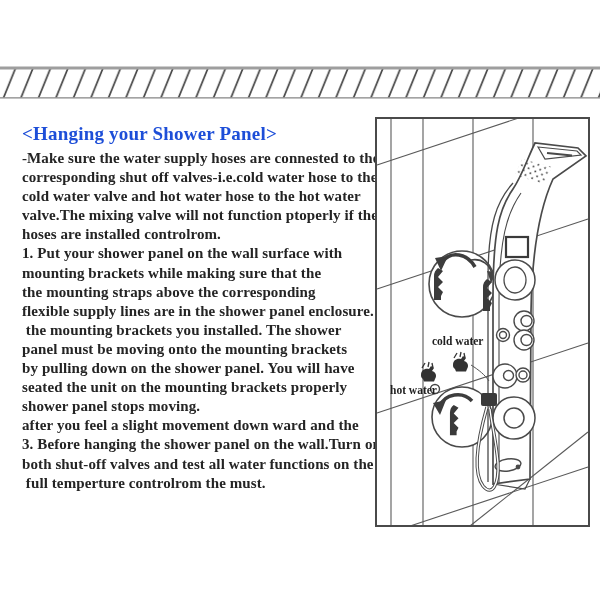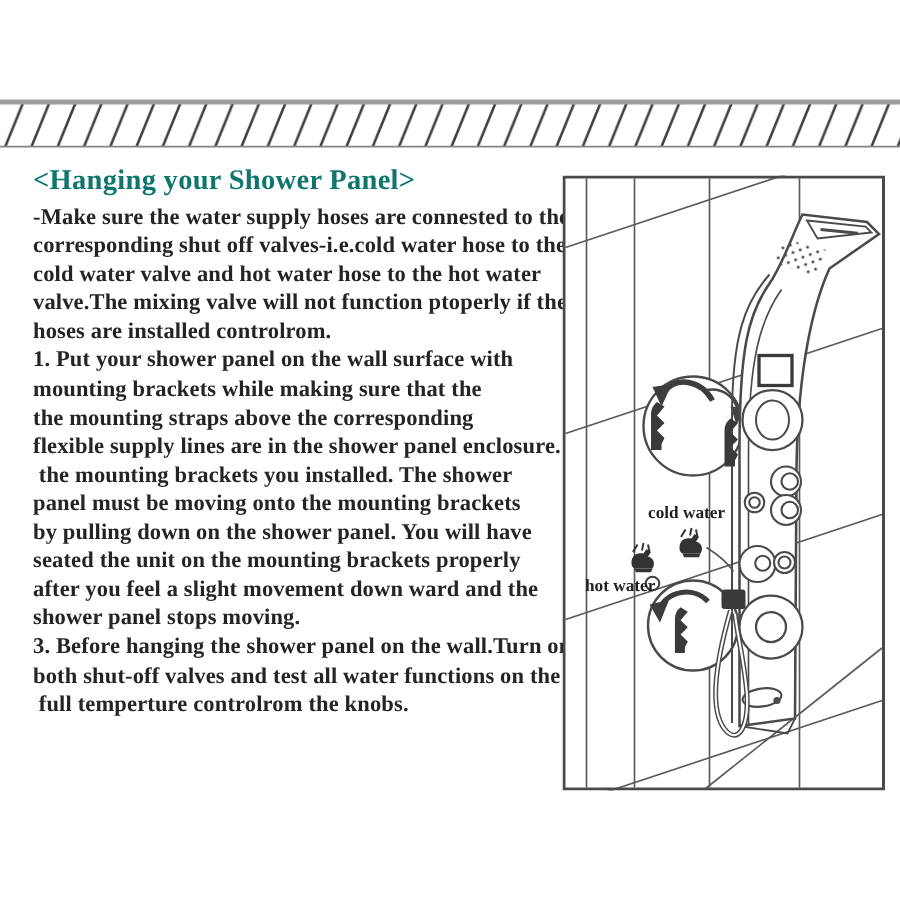--- a/index.html
+++ b/index.html
@@ -1,20 +1,20 @@
 <!DOCTYPE html>
 <html><head>
 <meta charset="utf-8">
 <style>
   html,body{margin:0;padding:0;background:#ffffff;}
   .page{position:relative;width:600px;height:600px;background:#ffffff;overflow:hidden;
         font-family:"Liberation Serif", serif;color:#222222;}
   .banner{position:absolute;left:0;top:66px;width:600px;height:34px;display:block;}
   .content{position:absolute;left:22px;top:110px;width:356px;}
-  .title{font-size:19px;font-weight:600;letter-spacing:.2px;margin:0 0 4px 0;white-space:pre;color:#0f766e;}
+  .title{font-size:19px;font-weight:600;letter-spacing:.2px;margin:13px 0 4px 0;white-space:pre;color:#1d4ed8;}
   .lines{font-size:15px;line-height:19.1px;font-weight:600;letter-spacing:.1px;color:#242424;}
   .text-line{white-space:pre;}
   .figure{position:absolute;left:375px;top:117px;width:215px;height:410px;display:block;}
   svg text{font-family:"Liberation Serif", serif;font-weight:600;fill:#1f1f1f;}
 </style>
 </head>
 <body>
 
 <div class="page">
 
@@ -38,25 +38,25 @@
       <div class="text-line">valve.The mixing valve will not function ptoperly if the</div>
       <div class="text-line">hoses are installed controlrom.</div>
       <div class="text-line">1. Put your shower panel on the wall surface with</div>
       <div class="text-line">mounting brackets while making sure that the</div>
       <div class="text-line">the mounting straps above the corresponding</div>
       <div class="text-line">flexible supply lines are in the shower panel enclosure.</div>
       <div class="text-line"> the mounting brackets you installed. The shower</div>
       <div class="text-line">panel must be moving onto the mounting brackets</div>
       <div class="text-line">by pulling down on the shower panel. You will have</div>
       <div class="text-line">seated the unit on the mounting brackets properly</div>
+      <div class="text-line">shower panel stops moving.</div>
       <div class="text-line">after you feel a slight movement down ward and the</div>
-      <div class="text-line">shower panel stops moving.</div>
       <div class="text-line">3. Before hanging the shower panel on the wall.Turn on</div>
       <div class="text-line">both shut-off valves and test all water functions on the</div>
-      <div class="text-line"> full temperture controlrom the knobs.</div>
+      <div class="text-line"> full temperture controlrom the must.</div>
     </div>
   </div>
 
   <svg class="figure" viewBox="0 0 215 410" aria-hidden="true">
     <defs>
       <pattern id="dots" width="5.2" height="5.2" patternUnits="userSpaceOnUse" patternTransform="rotate(-20)">
         <circle cx="2" cy="2" r="1" fill="#4a4a4a"></circle>
       </pattern>
       <path id="bkt" d="M1,34 L1,10 Q1,5 5,2 L10,5 L5,11 L10,16 L5,21 L10,26 L8,30 L8,34 Z" fill="#3a3a3a"></path>
       <g id="valve">

